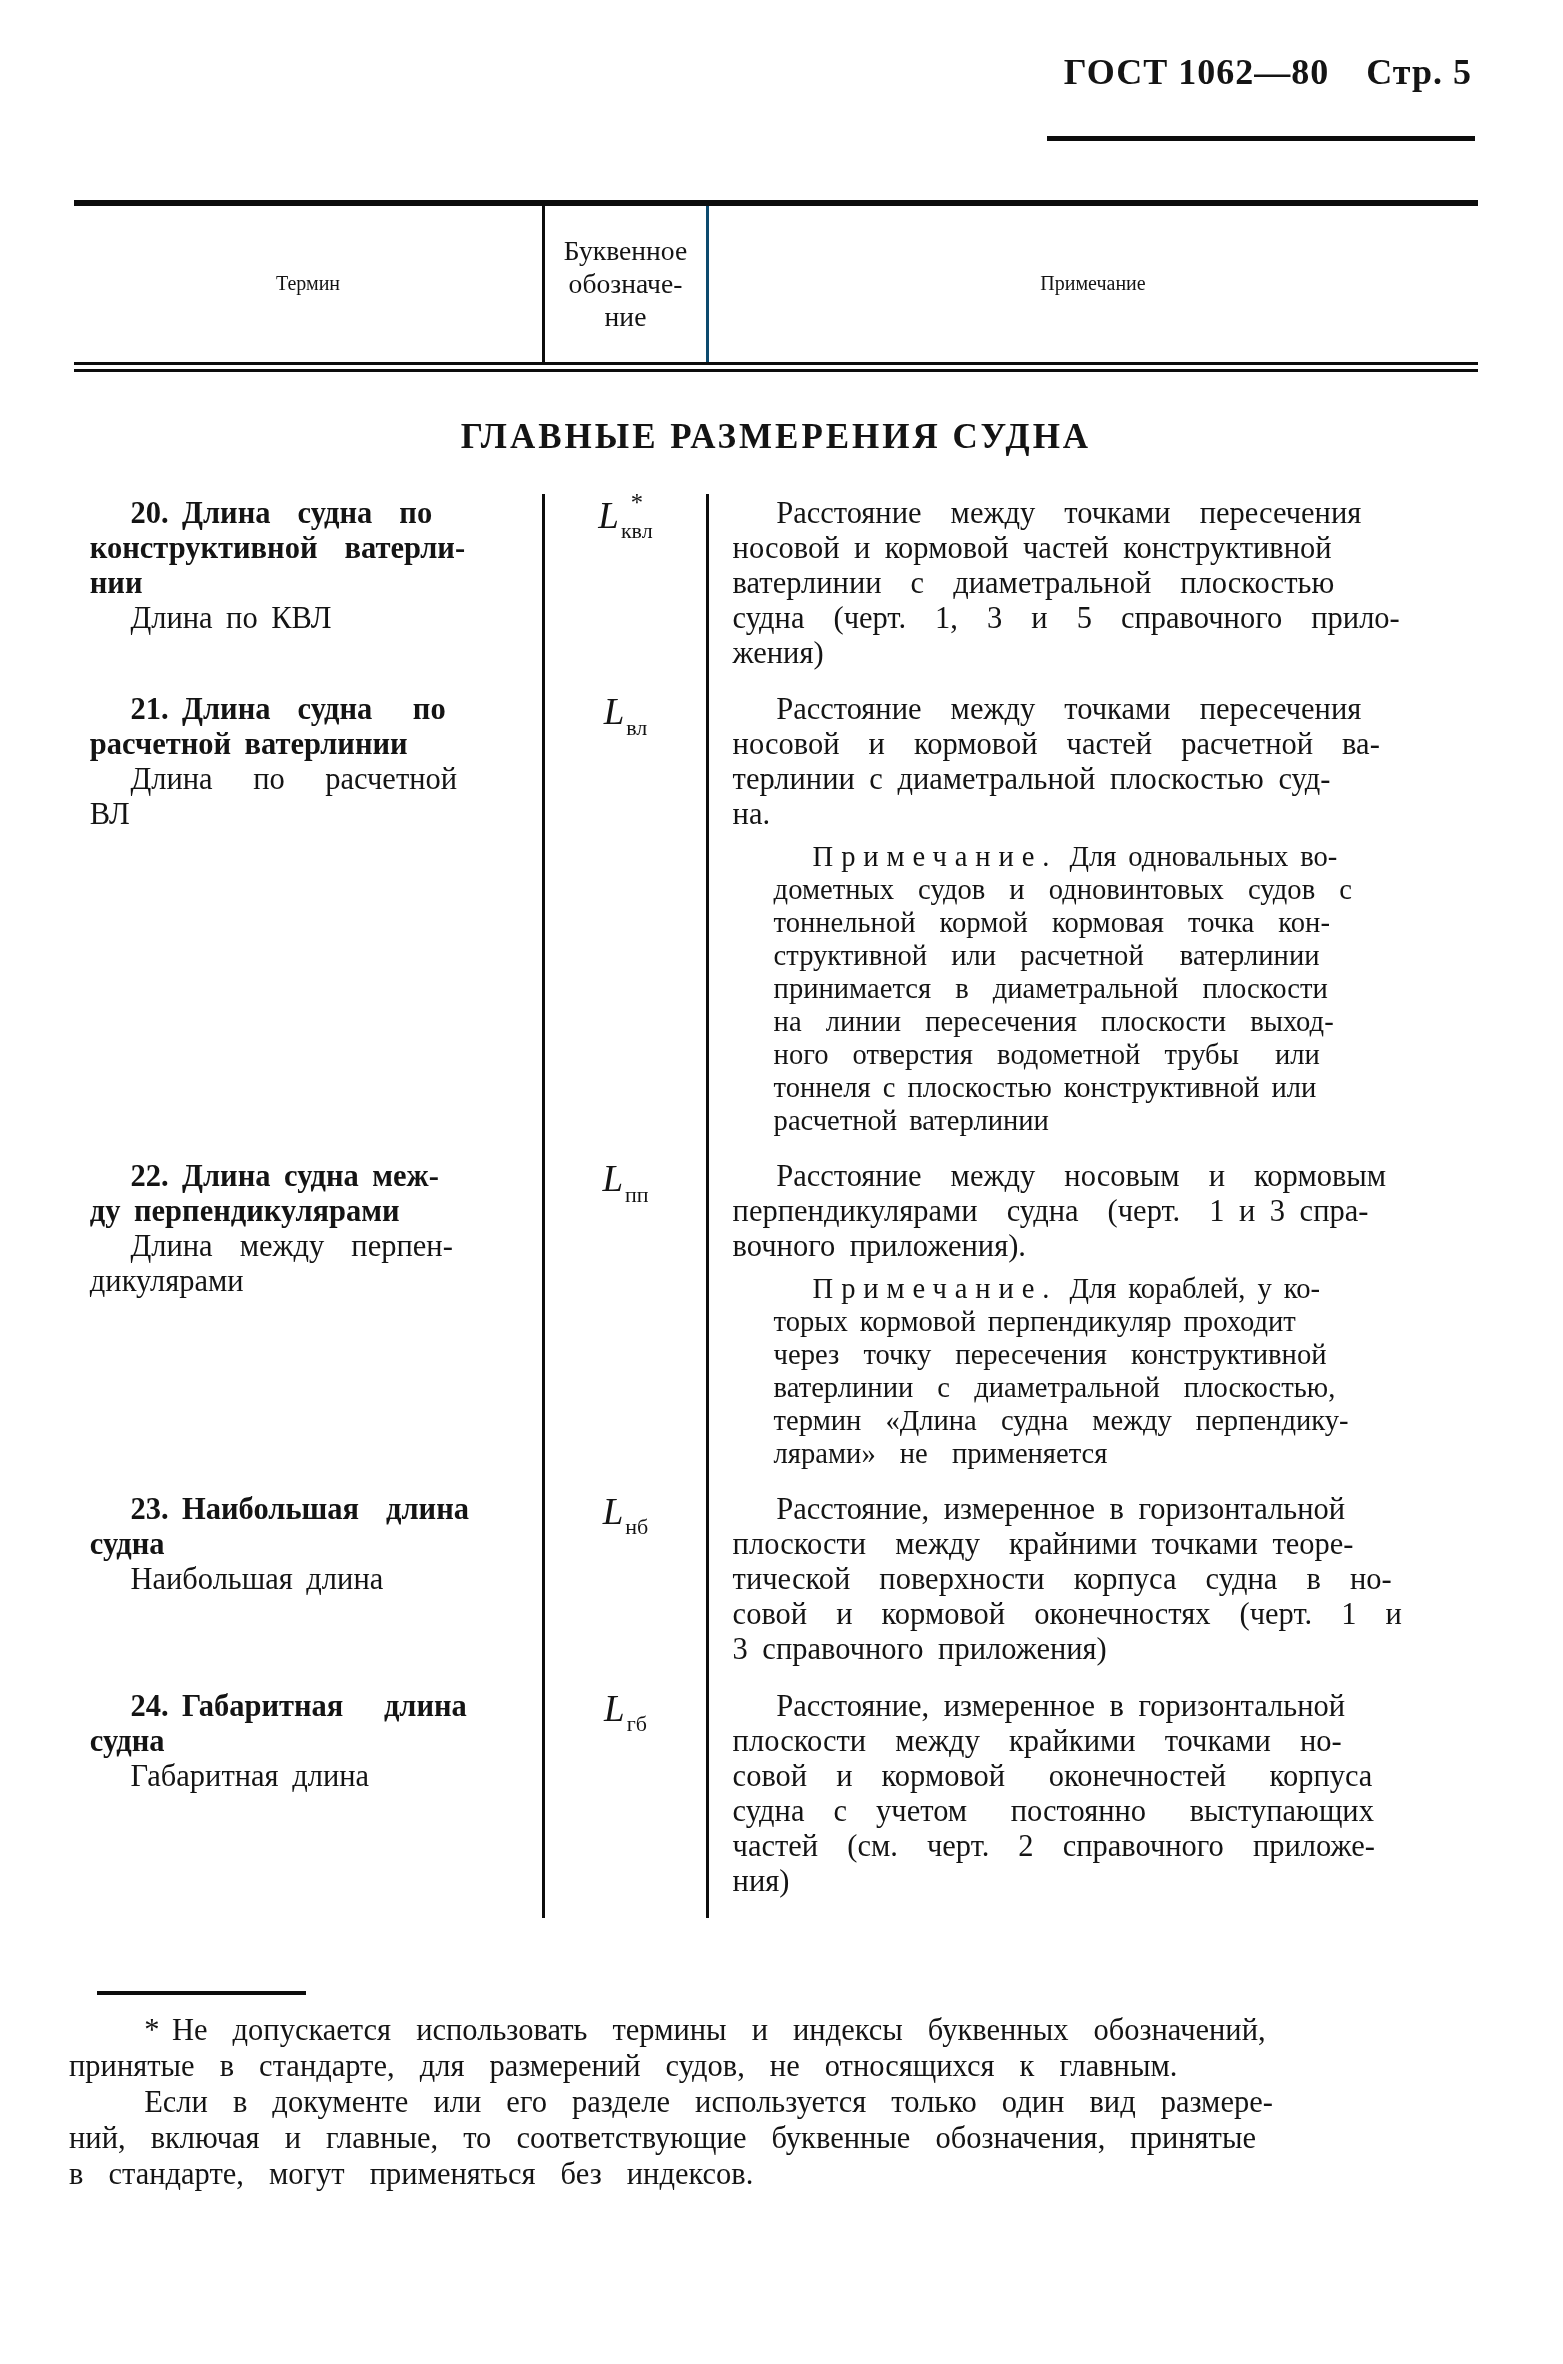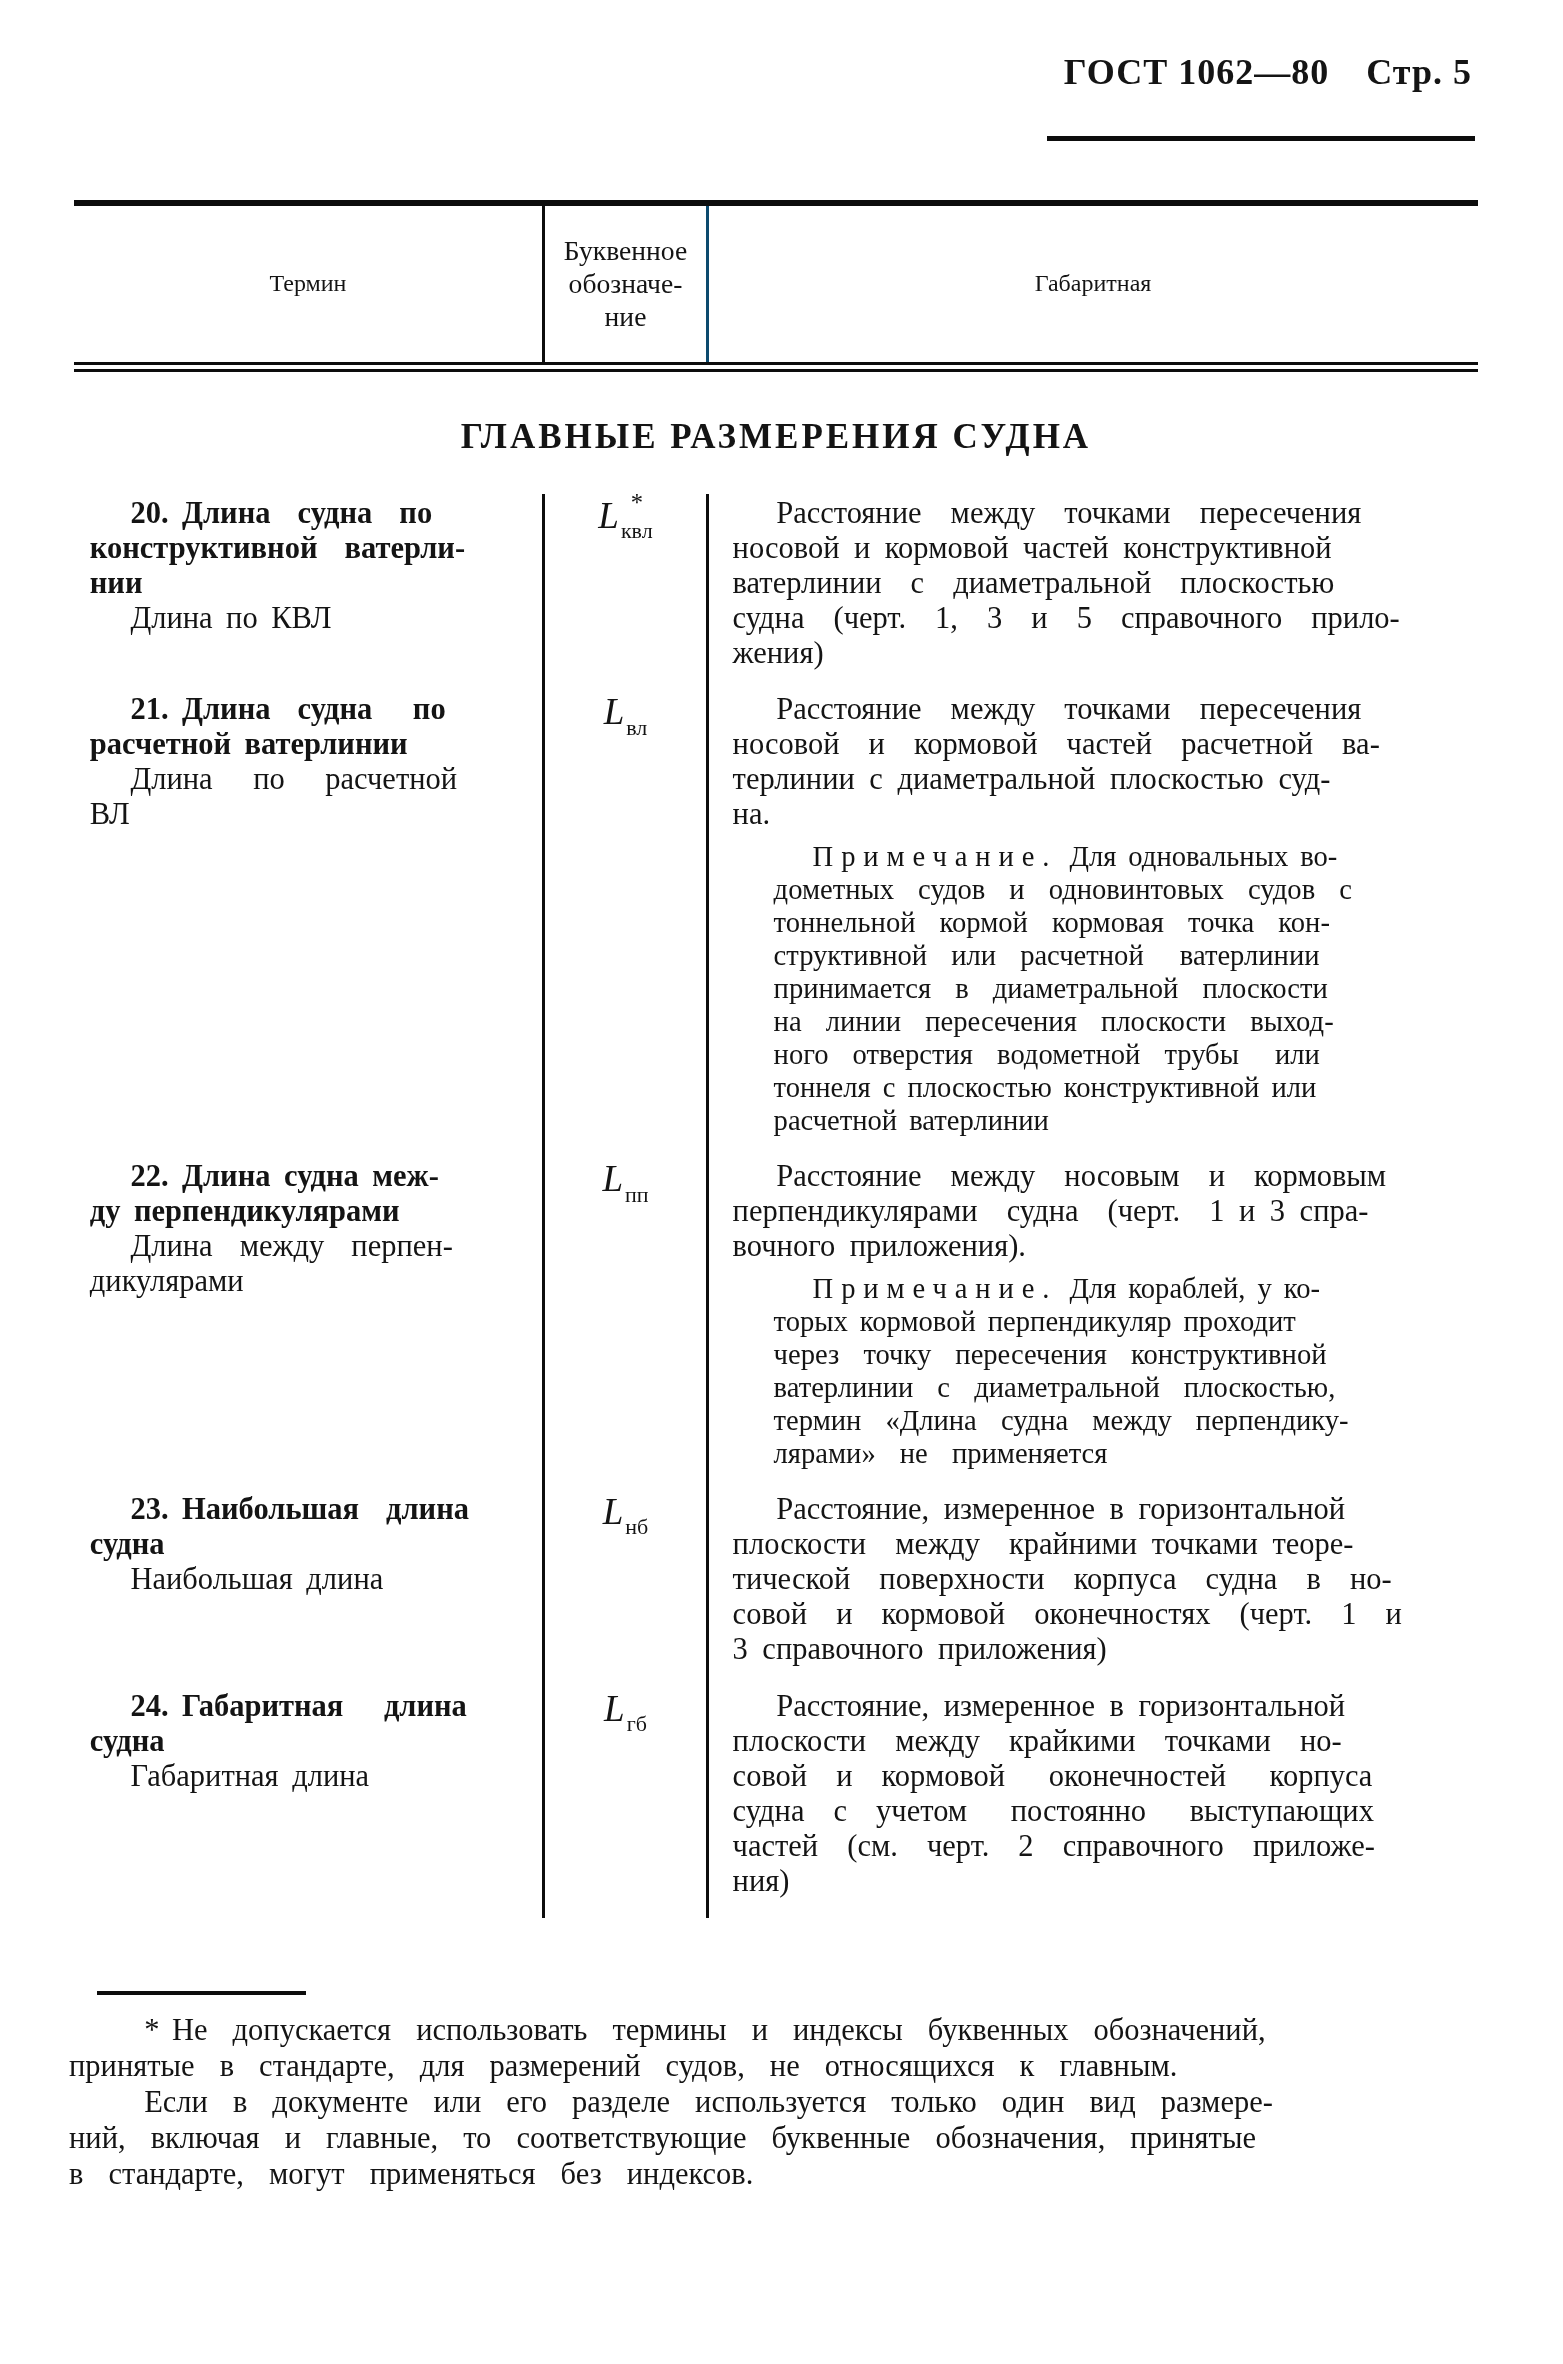--- a/index.html
+++ b/index.html
@@ -27,21 +27,21 @@
 
   
   .tbl { position: absolute; left: 74px; top: 200px; width: 1404px; }
   .rule-top { height: 5.9px; background: #0d0d0d; }
   .thead {
     display: grid; grid-template-columns: 468px 167px 768px;
     height: 156px;
   }
   .th {
     display: flex; align-items: center; justify-content: center;
-    text-align: center; font-size: 24px; line-height: 33px;
+    text-align: center; font-size: 20px; line-height: 33px;
   }
   .th-sym {
     border-left: 3px solid #0d0d0d; border-right: 3px solid #0c4a6e;
     font-size: 27.6px;
   }
   .rule-double {
     height: 3.9px;
     border-top: 3px solid #0d0d0d; border-bottom: 3px solid #0d0d0d;
   }
 
@@ -102,21 +102,21 @@
   <div class="doc-ref-rule"></div>
 
   <div class="tbl">
     <div class="rule-top"></div>
 
     <div class="thead">
       <div class="th th-term">Термин</div>
       <div class="th th-sym def-text">Буквенное
 обозначе-
 ние</div>
-      <div class="th th-def">Габаритная</div>
+      <div class="th th-def">Примечание</div>
     </div>
 
     <div class="rule-double"></div>
 
     <div class="section-title">ГЛАВНЫЕ РАЗМЕРЕНИЯ СУДНА</div>
 
     <div class="tbody">
 
       <div class="td td-term">
         <div class="term-main">   20. Длина  судна  по

